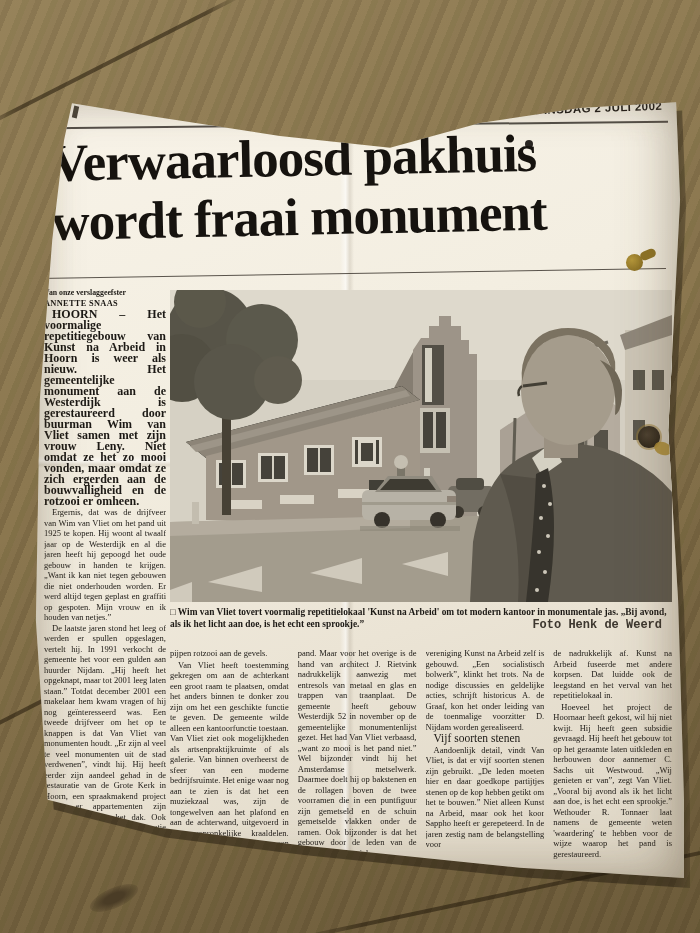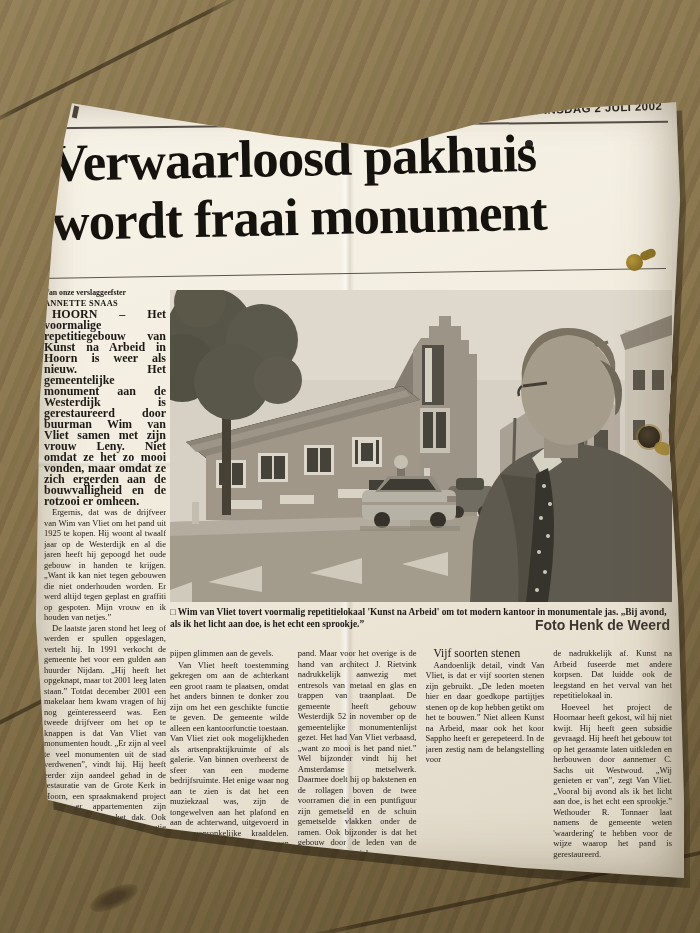--- a/index.html
+++ b/index.html
@@ -64,22 +64,22 @@
   #col1{position:absolute;left:16px;top:196px;width:122px;height:600px;overflow:hidden;}
   .byline-role{font-weight:bold;font-size:7.8px;margin:0;}
   .byline-name{font-weight:bold;font-size:8.4px;letter-spacing:.3px;margin:0 0 6px 0;}
   .lead{font-weight:bold;font-size:12px;line-height:11px;}
   .subhead{font-weight:normal;font-size:11.5px;margin:5px 0 3px 0;text-indent:0;}
 
   #right-region{position:absolute;left:142px;top:198px;width:502px;}
   #news-photo{width:502px;height:312px;display:block;}
   #caption-row{position:relative;margin-top:4px;font-weight:bold;font-size:9.4px;line-height:12px;width:100%;}
   #caption-text{width:100%;}
-  #photo-credit{position:absolute;right:2px;bottom:-1px;font-family:Liberation Sans, sans-serif;
-    font-weight:bold;font-size:14px;color:#3c362e;}
+  #photo-credit{position:absolute;right:10px;bottom:-1px;font-family:Liberation Mono, monospace;
+    font-weight:bold;font-size:12px;color:#3c362e;}
   #cols2345{position:absolute;left:142px;top:556px;width:502px;display:flex;gap:9px;}
   .flowcol{width:119px;height:238px;overflow:hidden;}
   .flowcol p{margin:0 0 1px 0;}
 </style>
 </head>
 <body>
 
 <div id="wood"></div>
 <div class="seam" id="seam1"></div>
 <div class="seam" id="seam2"></div>
@@ -248,27 +248,28 @@
       <span id="caption-text">
         <span>□</span>
         <span>Wim van Vliet tovert voormalig repetitielokaal 'Kunst na Arbeid' om tot modern kantoor in monumentale jas. „Bij avond, als ik het licht aan doe, is het echt een sprookje.”</span>
       </span>
       <span id="photo-credit">Foto Henk de Weerd</span>
     </div>
   </div>
 
   <div id="cols2345">
     <div class="flowcol bodytext">
-      <p class="noindent">pijpen glimmen aan de gevels.</p>
+      <p class="noindent">pijpen rotzooi aan de gevels.</p>
       <p>Van Vliet heeft toestemming gekregen om aan de achterkant een groot raam te plaatsen, omdat het anders binnen te donker zou zijn om het een geschikte functie te geven. De gemeente wilde alleen een kantoorfunctie toestaan. Van Vliet ziet ook mogelijkheden als artsenpraktijkruimte of als galerie. Van binnen overheerst de sfeer van een moderne bedrijfsruimte. Het enige waar nog aan te zien is dat het een muziekzaal was, zijn de tongewelven aan het plafond en aan de achterwand, uitgevoerd in de oorspronkelijke kraaldelen. Door de rondingen zit er een geweldige akoestiek in het</p>
     </div>
     <div class="flowcol bodytext">
       <p class="noindent">pand. Maar voor het overige is de hand van architect J. Rietvink nadrukkelijk aanwezig met entresols van metaal en glas en trappen van traanplaat. De gemeente heeft gebouw Westerdijk 52 in november op de gemeentelijke monumentenlijst gezet. Het had Van Vliet verbaasd, „want zo mooi is het pand niet.” Wel bijzonder vindt hij het Amsterdamse metselwerk. Daarmee doelt hij op bakstenen en de rollagen boven de twee voorramen die in een puntfiguur zijn gemetseld en de schuin gemetselde vlakken onder de ramen. Ook bijzonder is dat het gebouw door de leden van de socialistische muziek-</p>
     </div>
     <div class="flowcol bodytext">
+      <p class="noindent">vereniging Kunst na Arbeid zelf is gebouwd. „Een socialistisch bolwerk”, klinkt het trots. Na de nodige discussies en geldelijke acties, schrijft historicus A. de Graaf, kon het onder leiding van de toenmalige voorzitter D. Nijdam worden gerealiseerd.</p>
       <p class="subhead">Vijf soorten stenen</p>
       <p>Aandoenlijk detail, vindt Van Vliet, is dat er vijf soorten stenen zijn gebruikt. „De leden moeten hier en daar goedkope partijtjes stenen op de kop hebben getikt om het te bouwen.” Niet alleen Kunst na Arbeid, maar ook het koor Sappho heeft er gerepeteerd. In de jaren zestig nam de belangstelling voor</p>
     </div>
     <div class="flowcol bodytext">
       <p class="noindent">de nadrukkelijk af. Kunst na Arbeid fuseerde met andere korpsen. Dat luidde ook de leegstand en het verval van het repetitielokaal in.</p>
       <p>Hoeveel het project de Hoornaar heeft gekost, wil hij niet kwijt. Hij heeft geen subsidie gevraagd. Hij heeft het gebouw tot op het geraamte laten uitkleden en herbouwen door aannemer C. Sachs uit Westwoud. „Wij genieten er van”, zegt Van Vliet. „Vooral bij avond als ik het licht aan doe, is het echt een sprookje.” Wethouder R. Tonnaer laat namens de gemeente weten 'waardering' te hebben voor de wijze waarop het pand is gerestaureerd.</p>
     </div>
   </div>
 
   <div class="pin2-a"></div>

